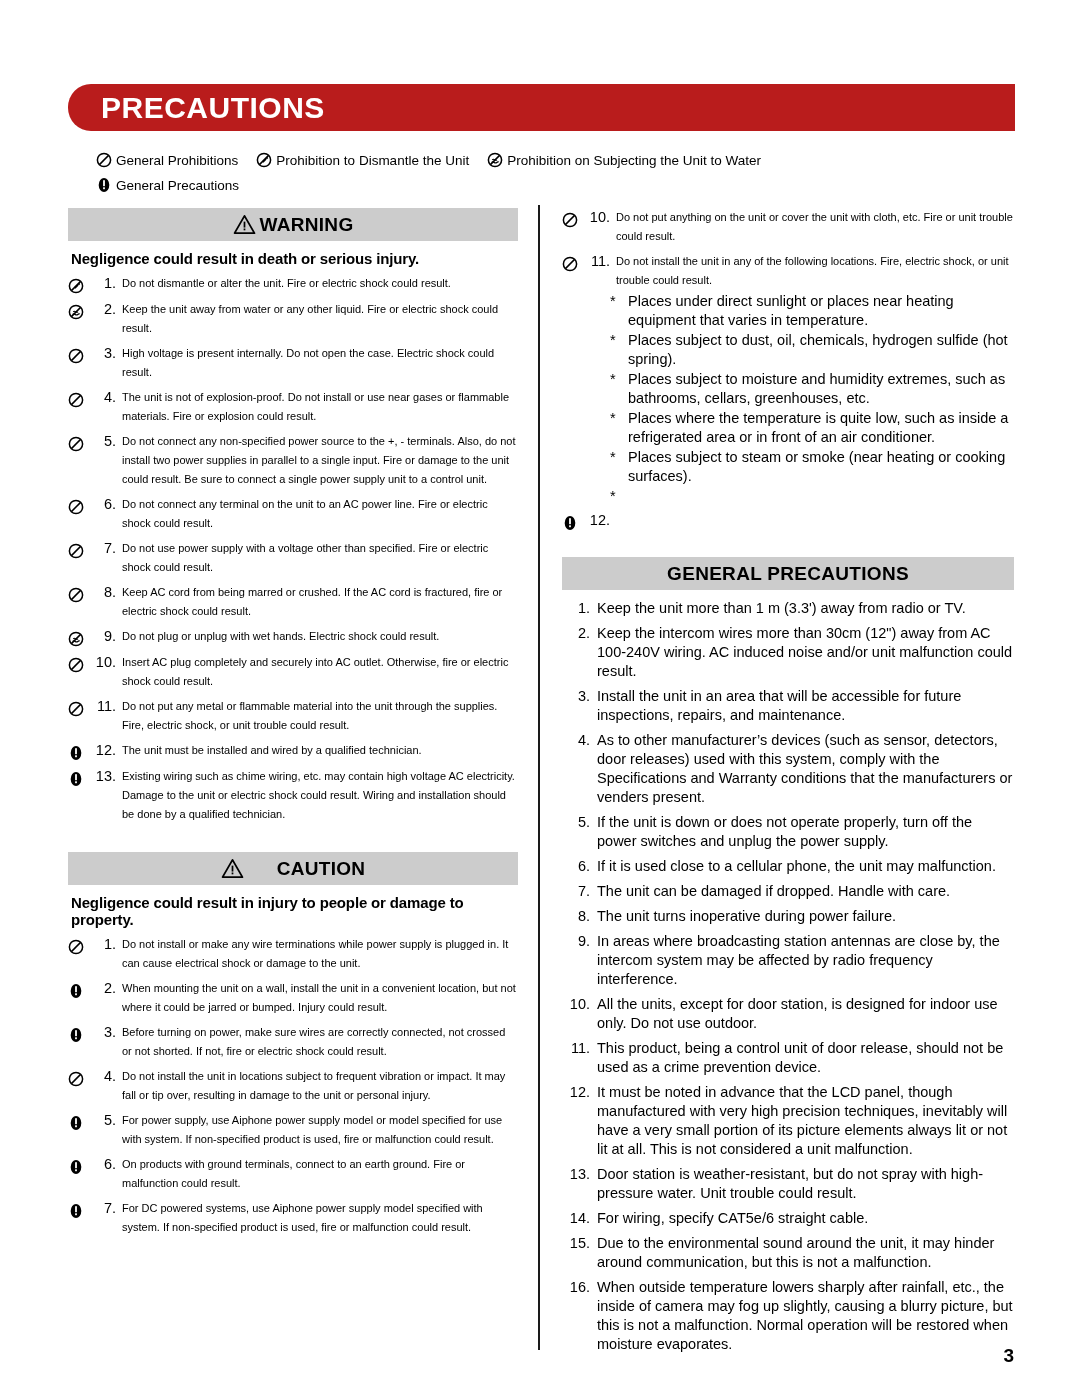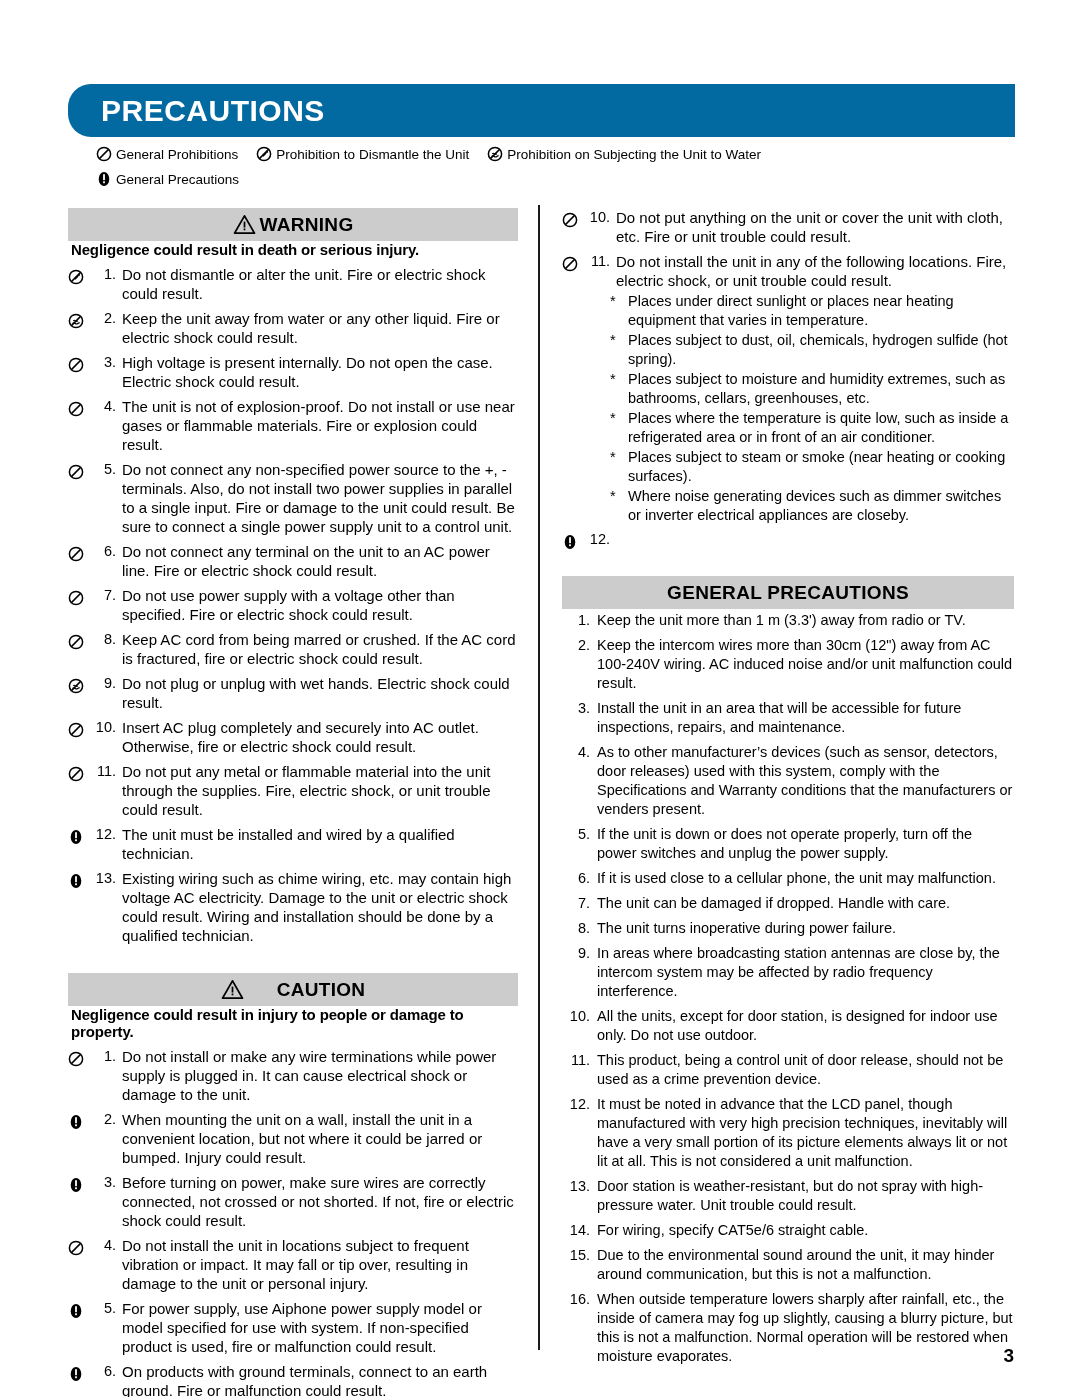--- a/index.html
+++ b/index.html
@@ -15,22 +15,22 @@
     color: #000000;
     -webkit-font-smoothing: antialiased;
   }
 
   
   #title-bar {
     position: absolute;
     left: 68px;
     top: 84px;
     width: 947px;
-    height: 53px;
-    background: #0369a1;
+    height: 47px;
+    background: #b91c1c;
     border-radius: 23px 0 0 23px;
   }
   #title-bar .title-text {
     position: absolute;
     left: 33px;
     top: 50%;
     transform: translateY(-50%);
     color: #ffffff;
     font-size: 30px;
     font-weight: bold;
@@ -39,21 +39,21 @@
 
   
   #legend {
     position: absolute;
     left: 96px;
     top: 146px;
     width: 900px;
   }
   .legend-row {
     display: flex;
-    align-items: flex-start;
+    align-items: flex-end;
     height: 22px;
     margin-bottom: 3px;
   }
   .legend-item {
     display: flex;
     align-items: center;
     margin-right: 18px;
   }
   .legend-item .legend-label {
     font-size: 13.5px;
@@ -94,20 +94,21 @@
     background: #1a1a1a;
   }
 
   
   .section-bar {
     background: #cccccc;
     height: 33px;
     display: flex;
     align-items: center;
     justify-content: center;
+    margin-bottom: 9px;
   }
   .section-bar .bar-title {
     font-size: 19px;
     font-weight: bold;
     letter-spacing: 0.3px;
   }
   .section-bar .warn-tri {
     width: 23px;
     height: 21px;
     margin-right: 4px;
@@ -134,21 +135,21 @@
   .item .num {
     flex: 0 0 auto;
     min-width: 26px;
     text-align: right;
     font-size: 14.5px;
     line-height: 19px;
     padding-right: 6px;
   }
   .item .body {
     flex: 1 1 auto;
-    font-size: 15px;
+    font-size: 11px;
     line-height: 19px;
   }
 
   
   .pitem {
     display: flex;
     align-items: flex-start;
     margin-bottom: 6px;
   }
   .pitem .num {
@@ -491,21 +492,20 @@
     <div class="subitem">
       <span class="star">*</span>
       <span class="body">Places where the temperature is quite low, such as inside a refrigerated area or in front of an air conditioner.</span>
     </div>
     <div class="subitem">
       <span class="star">*</span>
       <span class="body">Places subject to steam or smoke (near heating or cooking surfaces).</span>
     </div>
     <div class="subitem" style="margin-bottom:5px;">
       <span class="star">*</span>
-      <span class="body">Where noise generating devices such as dimmer switches or inverter electrical appliances are closeby.</span>
     </div>
 
     <div class="item">
       <span class="icon-cell"><span class="ic"><svg viewBox="0 0 16 16">
               <ellipse cx="8" cy="8" rx="5.3" ry="7.0" fill="#000"></ellipse>
               <rect x="7.1" y="3.2" width="1.8" height="6.0" fill="#fff"></rect>
               <rect x="7.1" y="10.3" width="1.8" height="1.9" fill="#fff"></rect>
             </svg></span></span>
       <span class="num">12.</span>
     </div>

